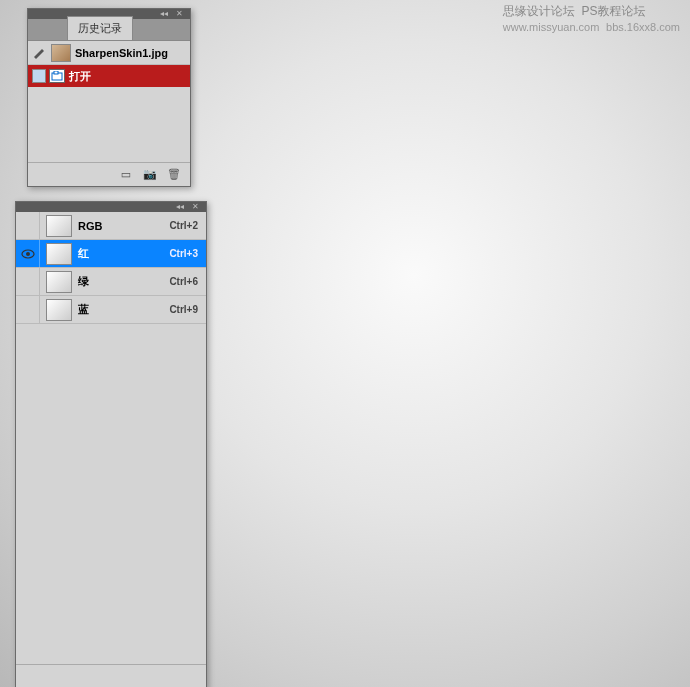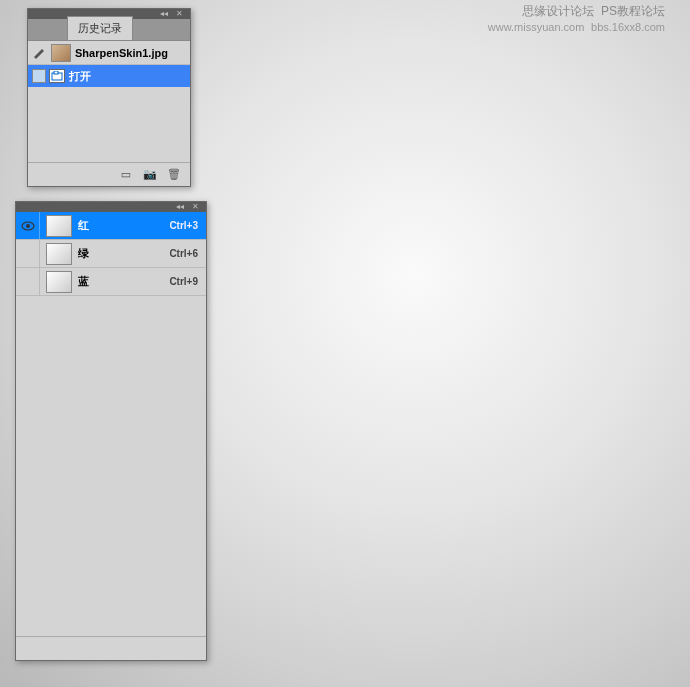--- a/index.html
+++ b/index.html
@@ -14,25 +14,24 @@
     }
     .bg-image {
       position: absolute;
       top: 0; left: 0; right: 0; bottom: 0;
       background: radial-gradient(ellipse at 60% 40%, #fafafa 0%, #e5e5e5 40%, #d0d0d0 70%, #b8b8b8 100%);
       z-index: 0;
     }
     .watermark {
       position: absolute;
       top: 4px;
-      right: 25px;
+      right: 10px;
       color: #888;
       font-size: 12px;
       z-index: 1;
-      text-align: right;
       line-height: 1.3;
     }
     .watermark-sub {
       font-size: 11px;
       color: #999;
     }
     .panel {
       position: absolute;
       background: #d4d4d4;
       border: 1px solid #6a6a6a;
@@ -105,21 +104,21 @@
       border: 1px solid #888;
       margin-right: 4px;
     }
     .history-item {
       display: flex;
       align-items: center;
       height: 22px;
       padding: 2px 4px;
     }
     .history-item.selected {
-      background: #3b82f6;
+      background: #b91c1c;
       color: white;
     }
     .history-check {
       width: 14px; height: 14px;
       border: 1px solid #888;
       background: #e8e8e8;
       margin-right: 3px;
     }
     .history-item.selected .history-check {
       background: #c0d8f0;
@@ -257,20 +256,26 @@
     <span class="footer-icon">🗑</span>
   </div>
 </div>
 
 <div class="panel channels-panel">
   <div class="panel-handle">
     <span class="handle-icon">◂◂</span>
     <span class="handle-icon">✕</span>
   </div>
   <div class="panel-content">
+    <div class="channel-row">
+      <div class="vis-col"></div>
+      <span class="channel-thumb"></span>
+      <span class="channel-name">RGB</span>
+      <span class="channel-shortcut">Ctrl+2</span>
+    </div>
     <div class="channel-row selected">
       <div class="vis-col">
         <svg class="eye-icon" viewBox="0 0 14 10">
             <ellipse cx="7" cy="5" rx="6" ry="4" fill="none" stroke="#333" stroke-width="1.2"></ellipse>
             <circle cx="7" cy="5" r="2" fill="#333"></circle>
           </svg>
       </div>
       <span class="channel-thumb"></span>
       <span class="channel-name">红</span>
       <span class="channel-shortcut">Ctrl+3</span>

